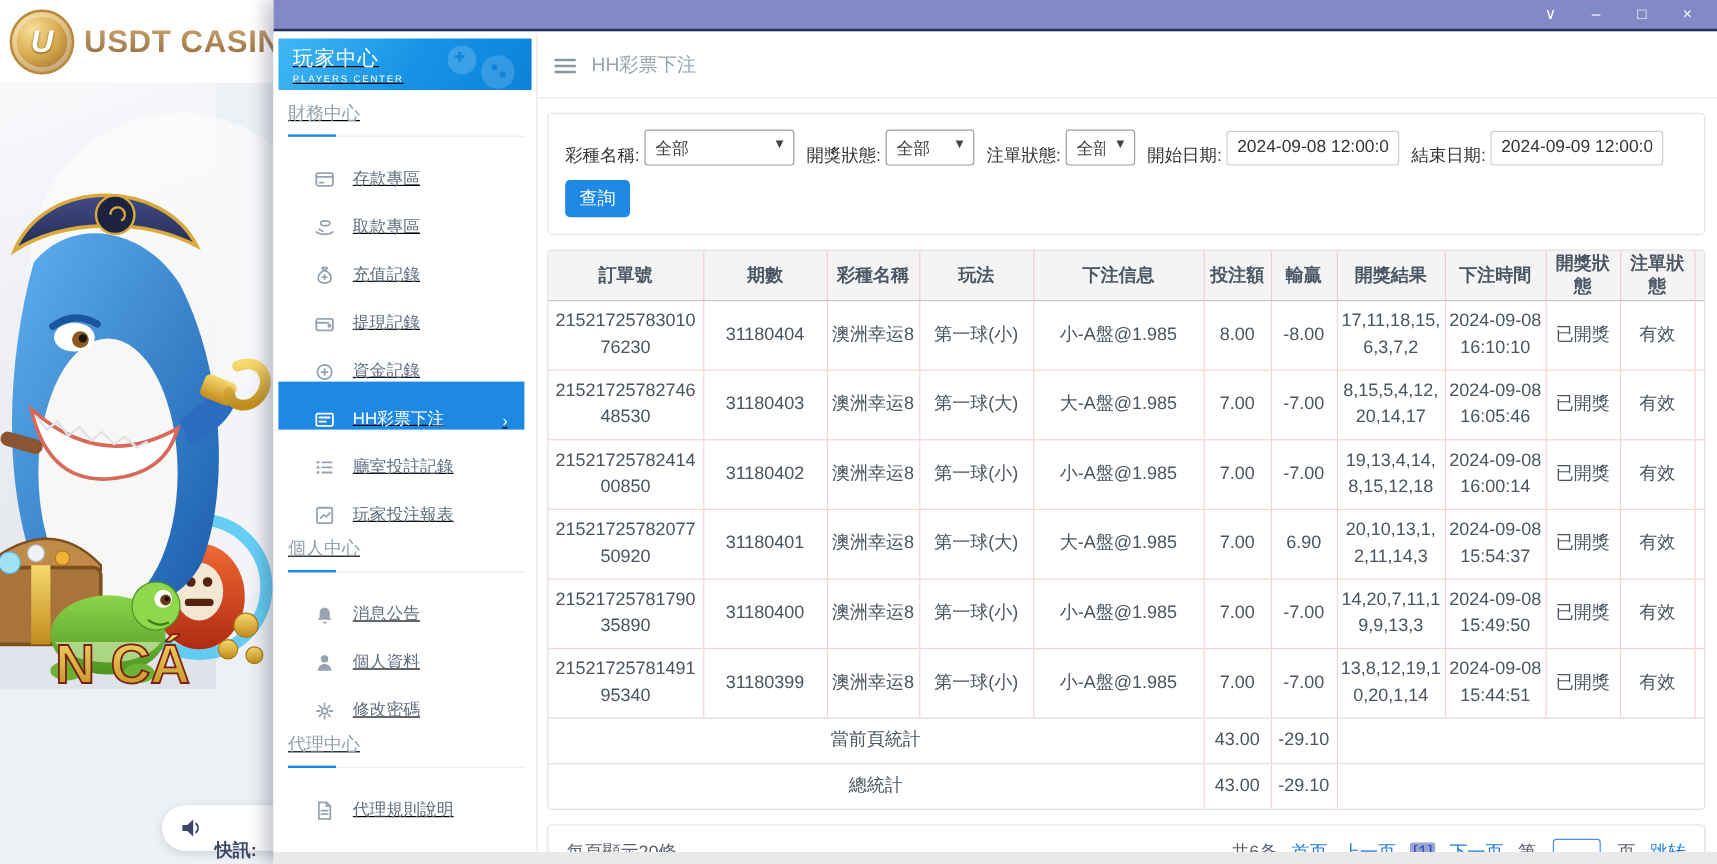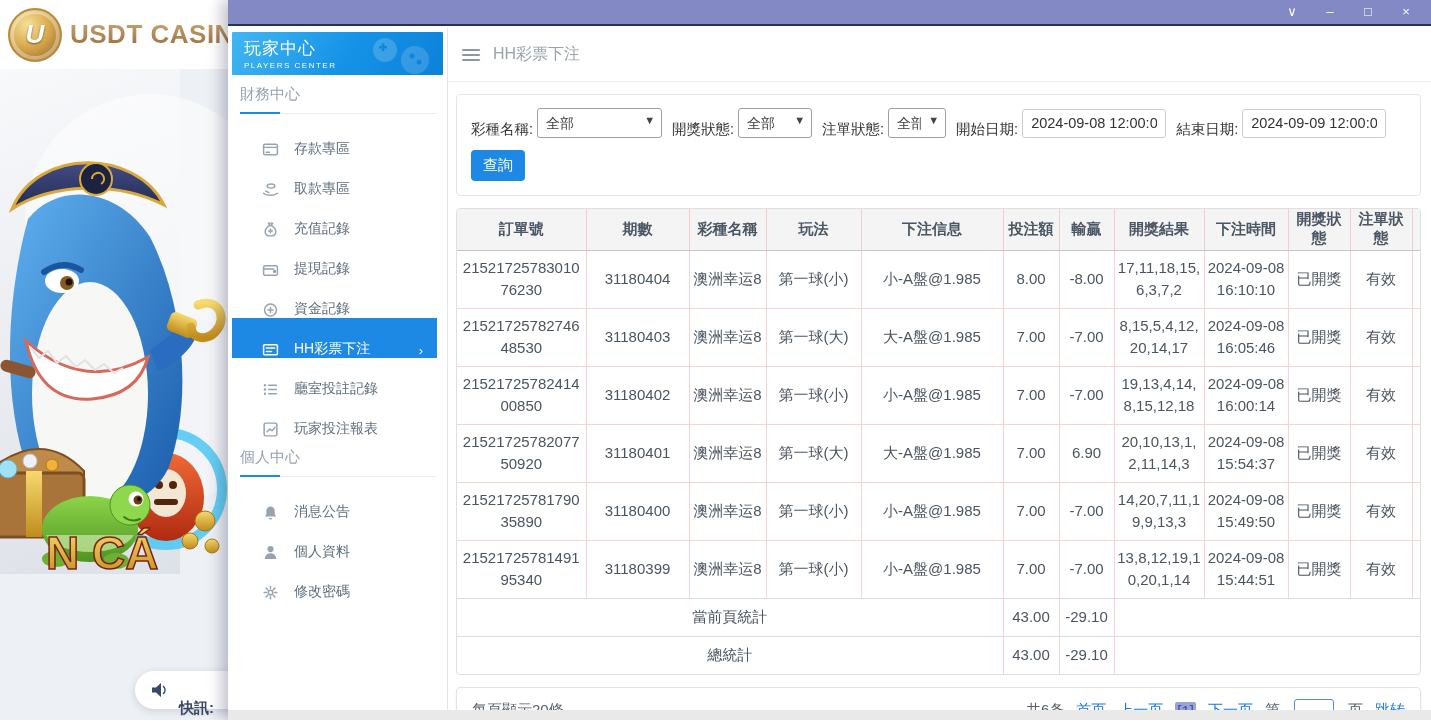--- a/index.html
+++ b/index.html
@@ -28,21 +28,21 @@
   
   #app-window { position:absolute; left:228px; top:0; width:1203px; height:720px; background:#fff;
     box-shadow:-6px 0 14px rgba(30,30,60,.28); }
   .titlebar { height:26px; background:#8289c5; border-bottom:2px solid #25315a;
     display:flex; justify-content:flex-end; align-items:center; padding-right:6px; }
   .win-ctl { width:38px; text-align:center; color:#fff; font-size:13px; line-height:24px; cursor:pointer; }
   .app-body { position:absolute; top:28px; left:0; right:0; bottom:10px; display:flex; background:#fff; }
   .bottom-strip { position:absolute; left:0; right:0; bottom:0; height:10px; background:#e9e9e9; }
 
   
-  .sidebar { width:219px; flex:0 0 auto; padding:4px 0 0 4px; background:#fff; overflow:hidden; }
+  .sidebar { width:219px; flex:0 0 auto; padding:4px 0 0 4px; background:#fff; overflow:hidden;text-decoration:underline; }
   .sidebar-header { width:211px; height:43px; border-radius:1px; position:relative; overflow:hidden;
     background:linear-gradient(120deg,#41b7f3 0%,#1592e6 55%,#0c82da 100%); color:#fff; padding:5px 0 0 12px; }
   .sidebar-title { font-size:17px; letter-spacing:1px; }
   .sidebar-subtitle { font-size:8px; letter-spacing:1.5px; margin-top:1px; }
   .gamepad-deco { position:absolute; right:6px; top:4px; opacity:.35; }
   .side-section { margin-top:10px; }
   .side-heading { position:relative; margin:10px 10px 4px 8px; padding-bottom:9px; font-size:15px; color:#94a1ae;
     border-bottom:1px solid #e9edf0; }
   .side-heading::after { content:""; position:absolute; left:0; bottom:-1px; width:40px; height:2px; background:#1e88e5; }
   .side-item { display:flex; align-items:flex-end; height:40px; padding-left:30px; gap:15px;
@@ -325,20 +325,32 @@
               <span>個人資料</span>
             </div>
             <div class="side-item">
               <span class="mi">
                 <svg width="17" height="17" viewBox="0 0 16 16" fill="none" stroke="currentColor" stroke-width="1.4" stroke-linecap="round" stroke-linejoin="round">
                   <circle cx="8" cy="8" r="2.2"></circle>
                   <path d="M8 2v2.1M8 11.9V14M2 8h2.1M11.9 8H14M3.8 3.8l1.5 1.5M10.7 10.7l1.5 1.5M12.2 3.8l-1.5 1.5M5.3 10.7l-1.5 1.5"></path>
                 </svg>
               </span>
               <span>修改密碼</span>
+            </div>
+          </div>
+          <div class="side-section">
+            <div class="side-heading">代理中心</div>
+            <div class="side-item">
+              <span class="mi">
+                <svg width="17" height="17" viewBox="0 0 16 16" fill="none" stroke="currentColor" stroke-width="1.4" stroke-linecap="round" stroke-linejoin="round">
+                  <path d="M3.5 1.5h6l3 3v10h-9z"></path>
+                  <path d="M9.5 1.5v3h3M5.5 8h5M5.5 10.8h5"></path>
+                </svg>
+              </span>
+              <span>代理規則說明</span>
             </div>
           </div>
         </nav>
     </div>
 
     <div class="main">
       <div class="topbar">
         <span class="hamburger">
             <i></i>
             <i></i>

